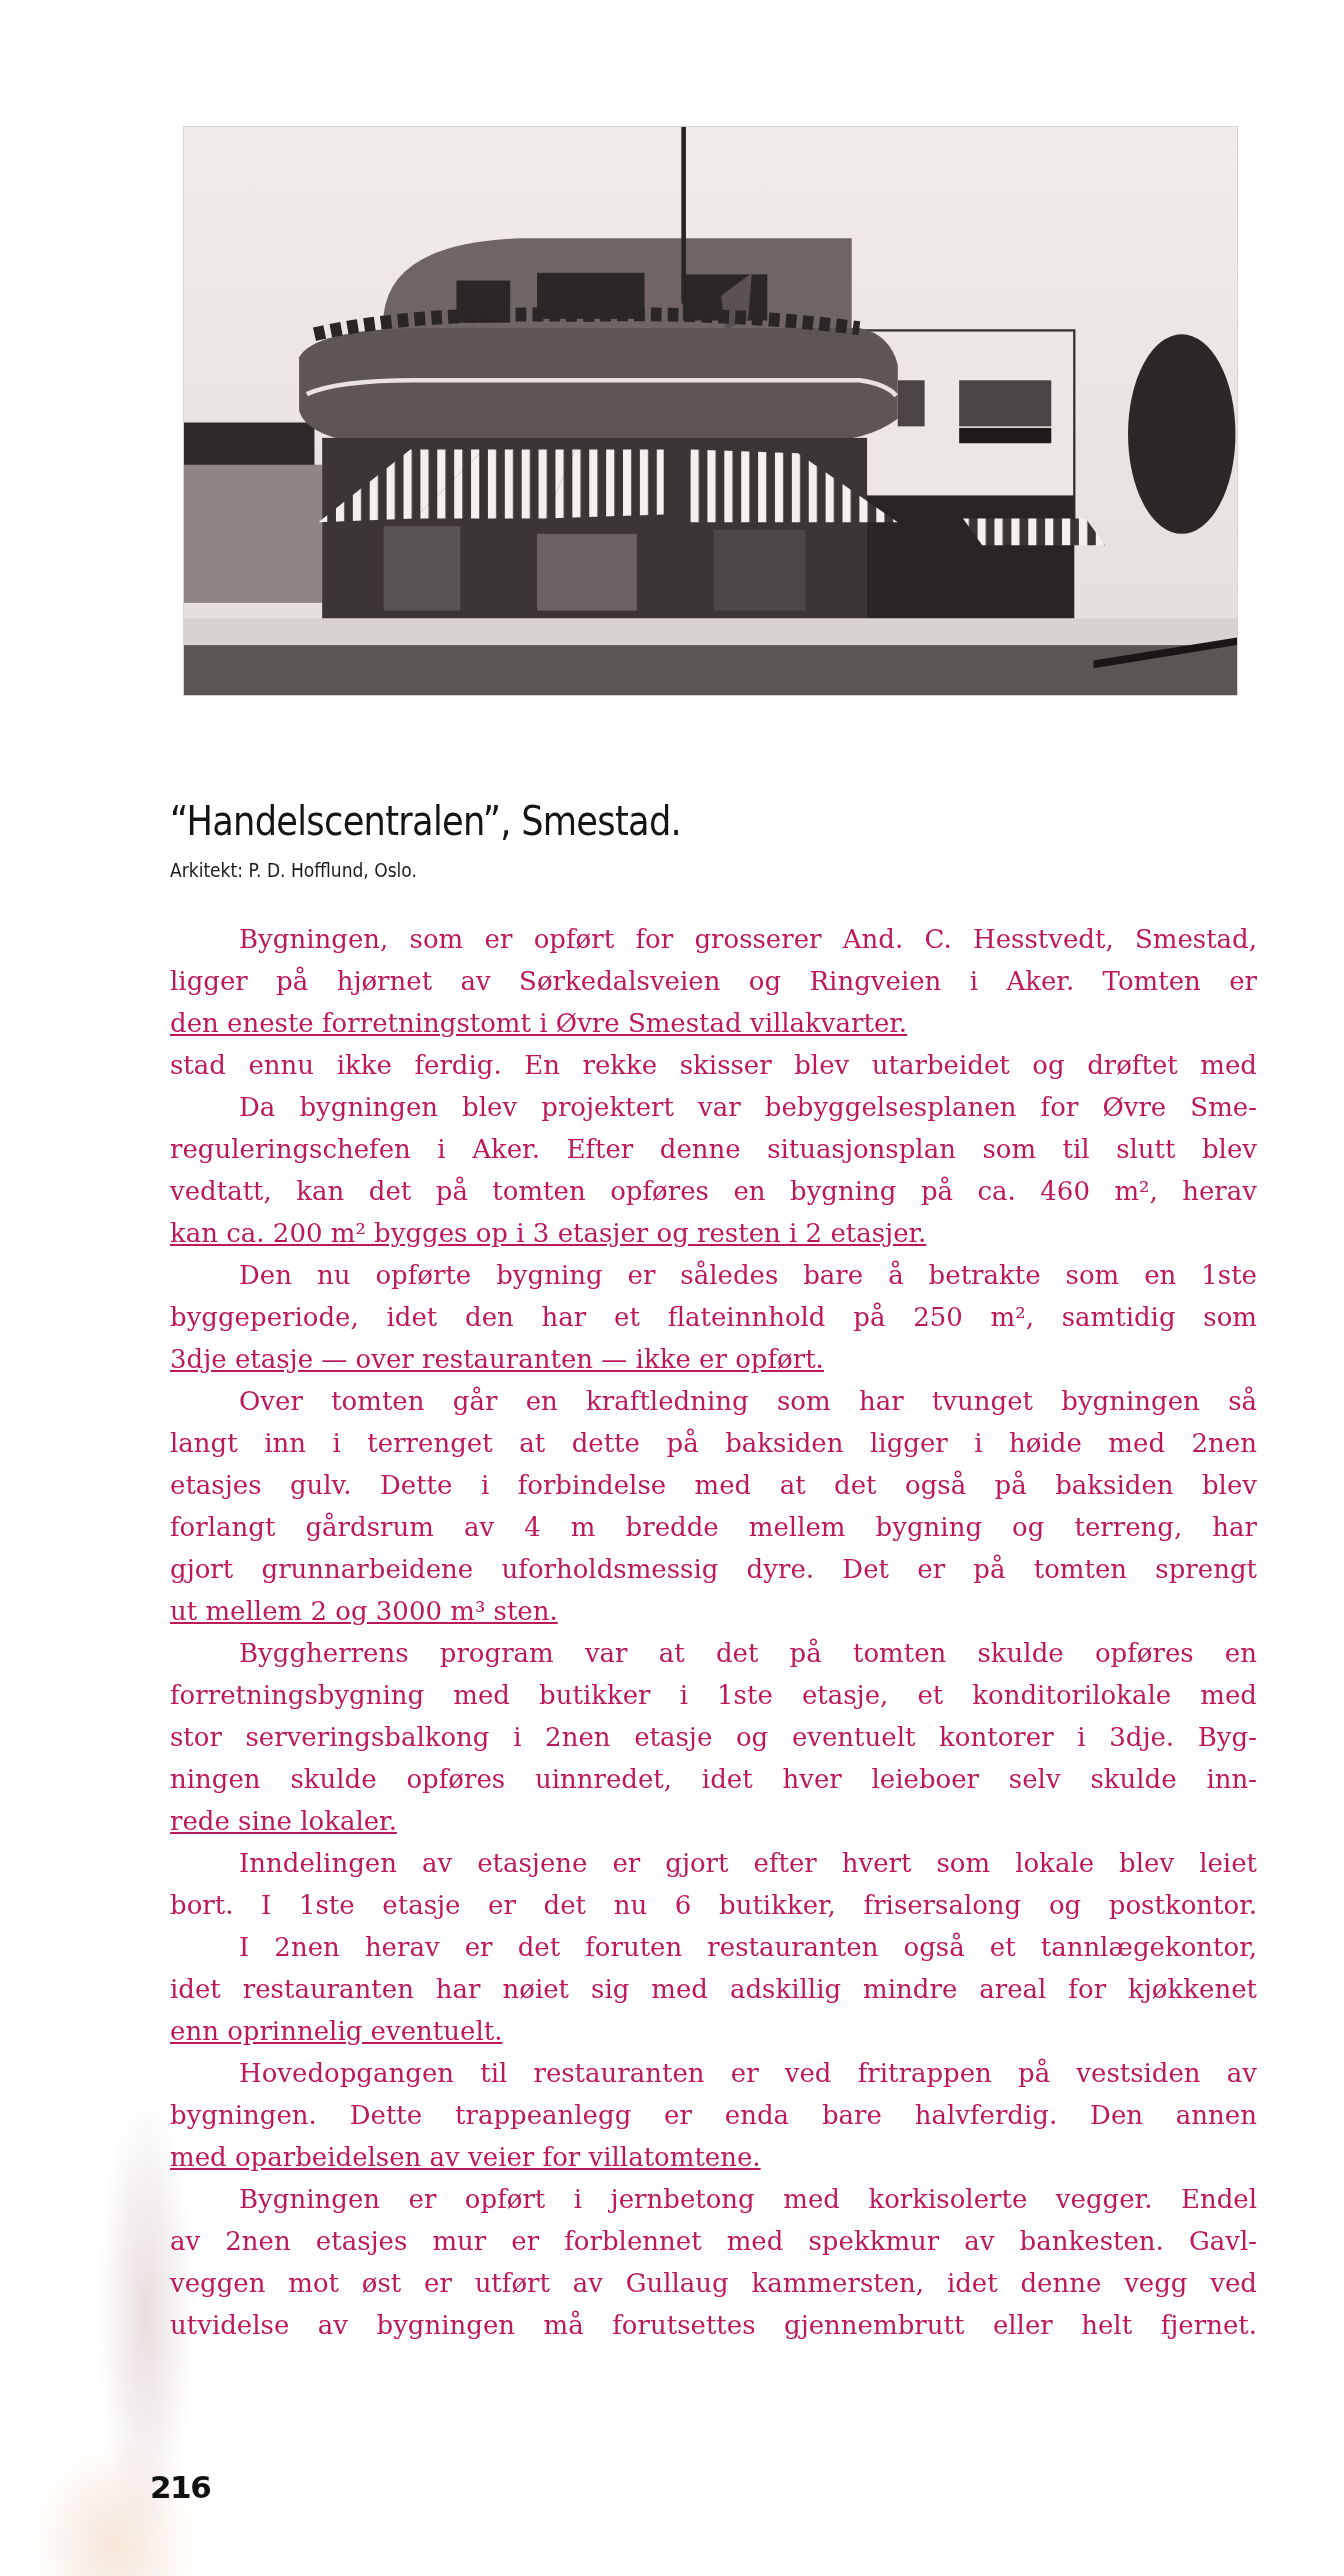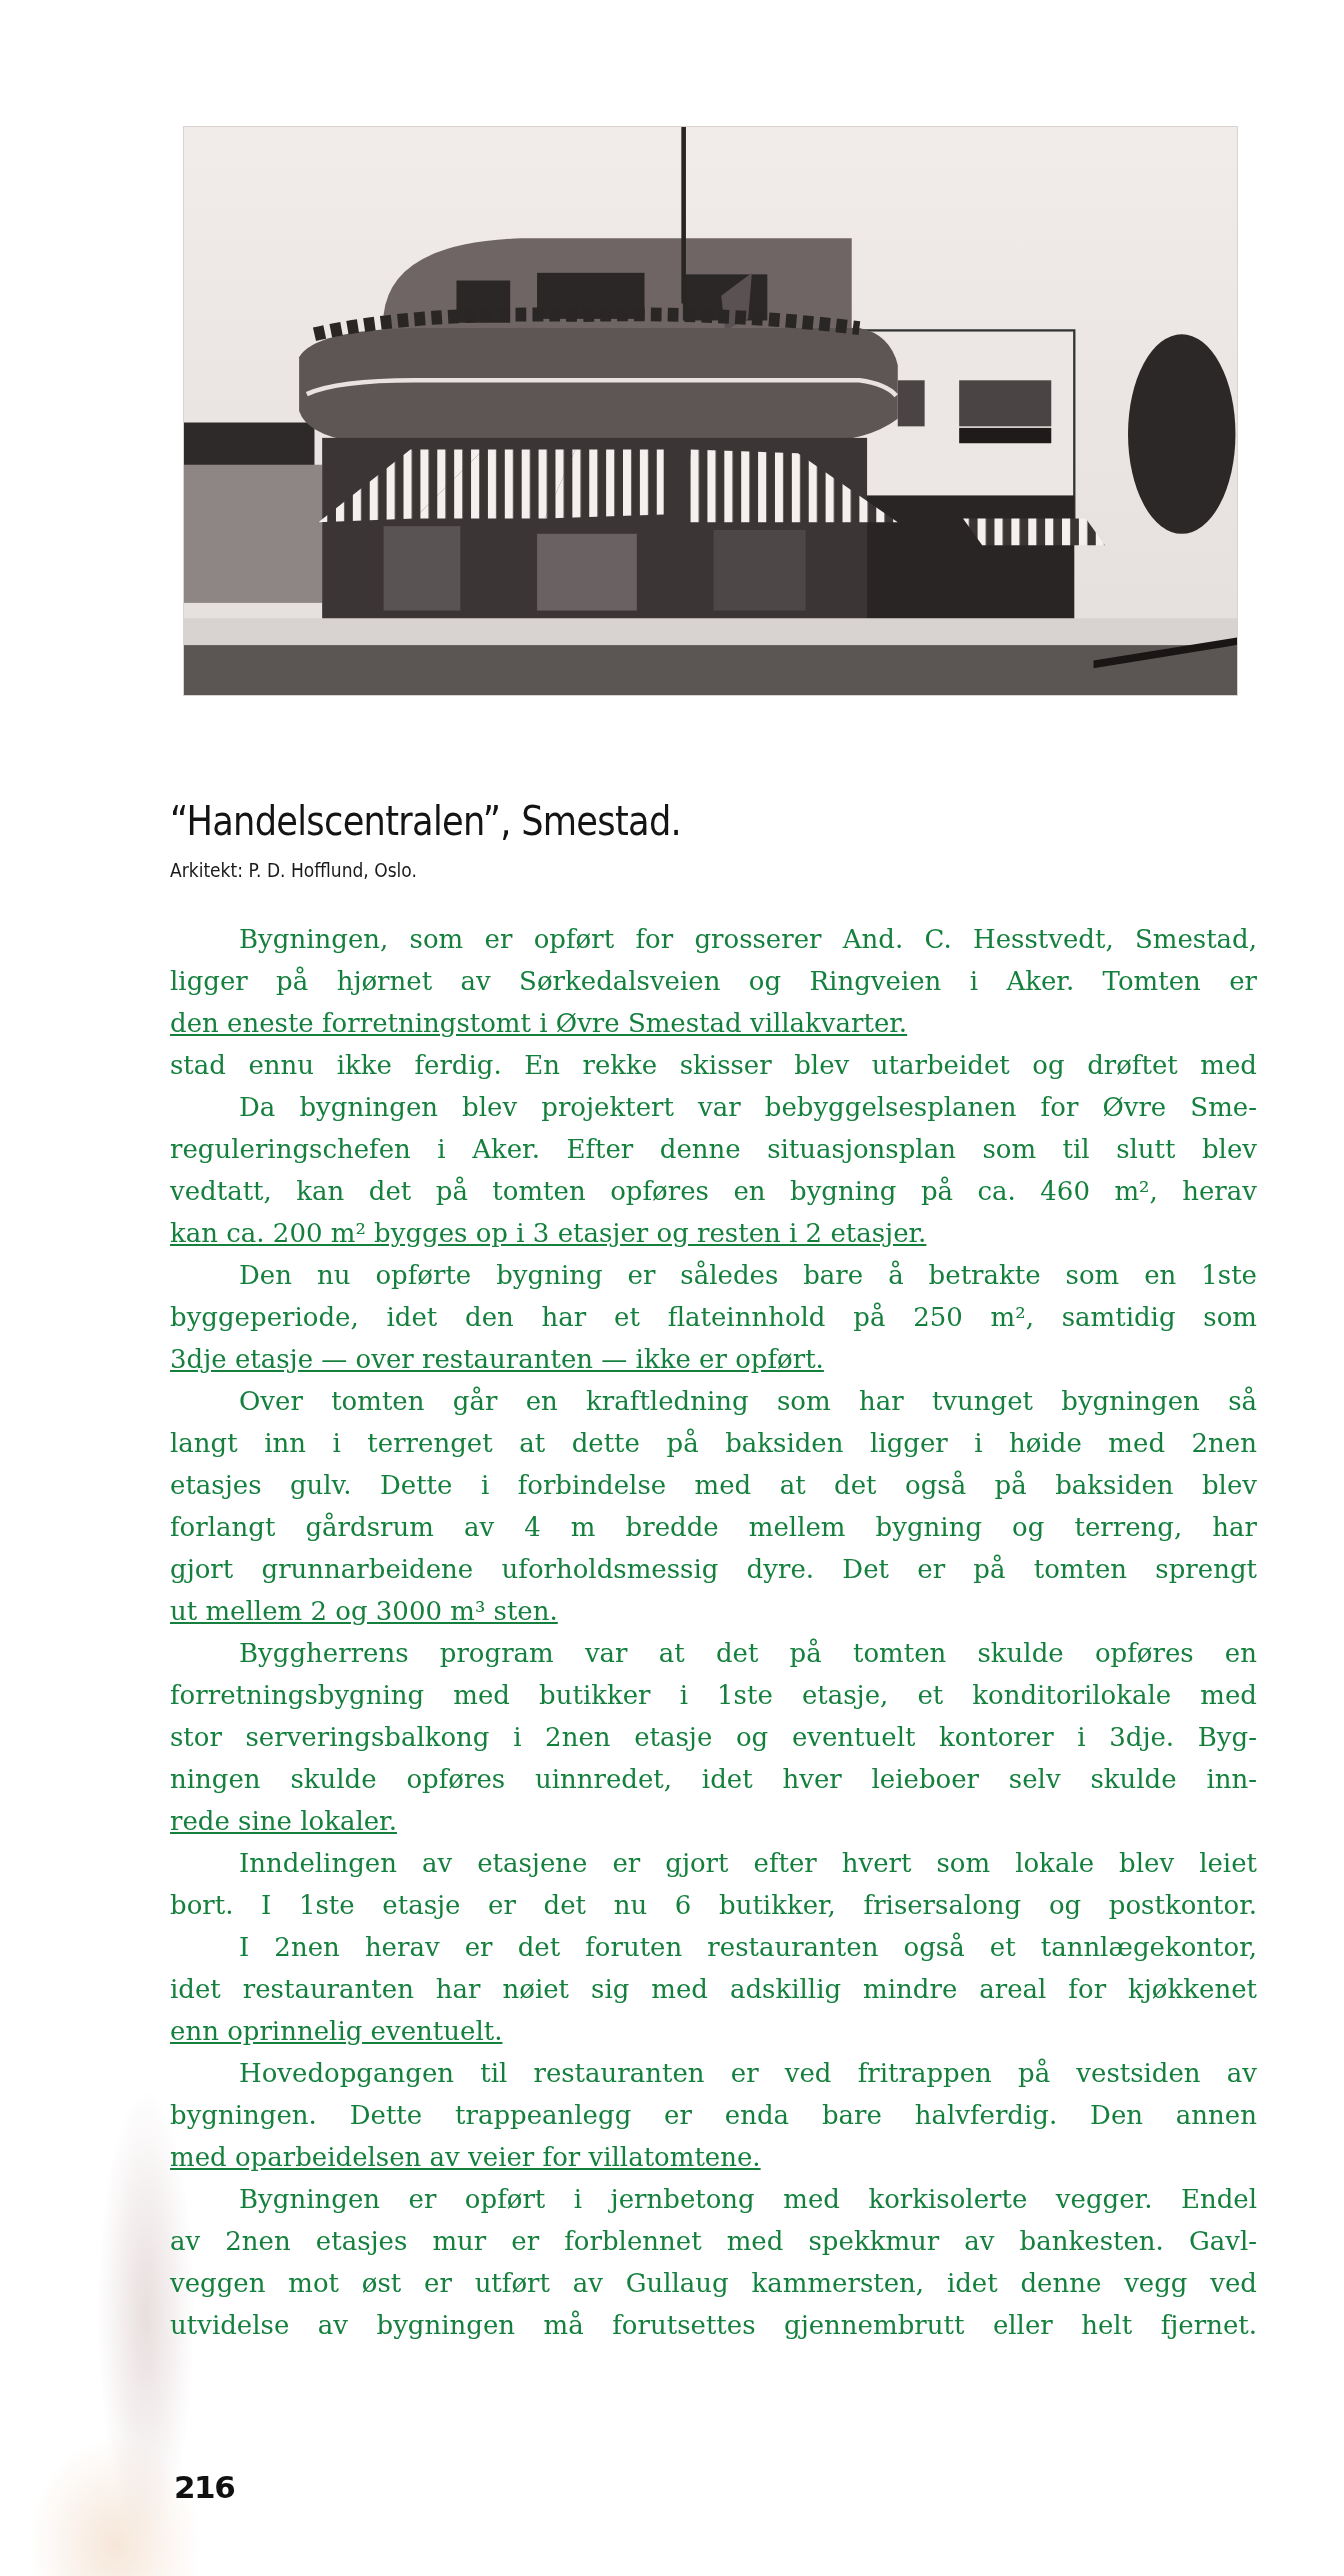--- a/index.html
+++ b/index.html
@@ -26,34 +26,33 @@
     color:#141414; transform:scaleX(0.88); transform-origin:left top;
     white-space:nowrap;
   }
   .subtitle {
     position:absolute; left:170px; top:859px;
     font-family:"DejaVu Sans", sans-serif; font-size:19px; color:#1a1a1a;
     transform:scaleX(0.9); transform-origin:left top; white-space:nowrap;
   }
   .body {
     position:absolute; left:170px; top:918px; width:1087px;
-    font-family:"DejaVu Serif", serif; font-size:26px; color:#15803d;
+    font-family:"DejaVu Serif", serif; font-size:26px; color:#be185d;
   }
   .line {
     height:42px; line-height:42px; white-space:nowrap;
     text-align:justify; text-align-last:justify;
     transform-origin:left center;
   }
   .line.indent { padding-left:69px; }
   .line.last { text-align-last:left;text-decoration:underline; }
   .pagenum {
     position:absolute; left:150px; top:2469px;
     font-family:"DejaVu Sans", sans-serif; font-weight:bold; font-size:31px; color:#111;
     letter-spacing:-1.5px;
-    margin-left:24px;
   }
 </style>
 </head>
 <body>
 
 <div class="stain"></div>
 
 <div class="photo" title="Black-and-white photograph of the Handelscentralen building, a rounded functionalist corner building with striped awnings, balcony with plants, flagpole and a side wing with a sign">
   <svg viewBox="0 0 1372 740" preserveAspectRatio="none">
     <defs>

